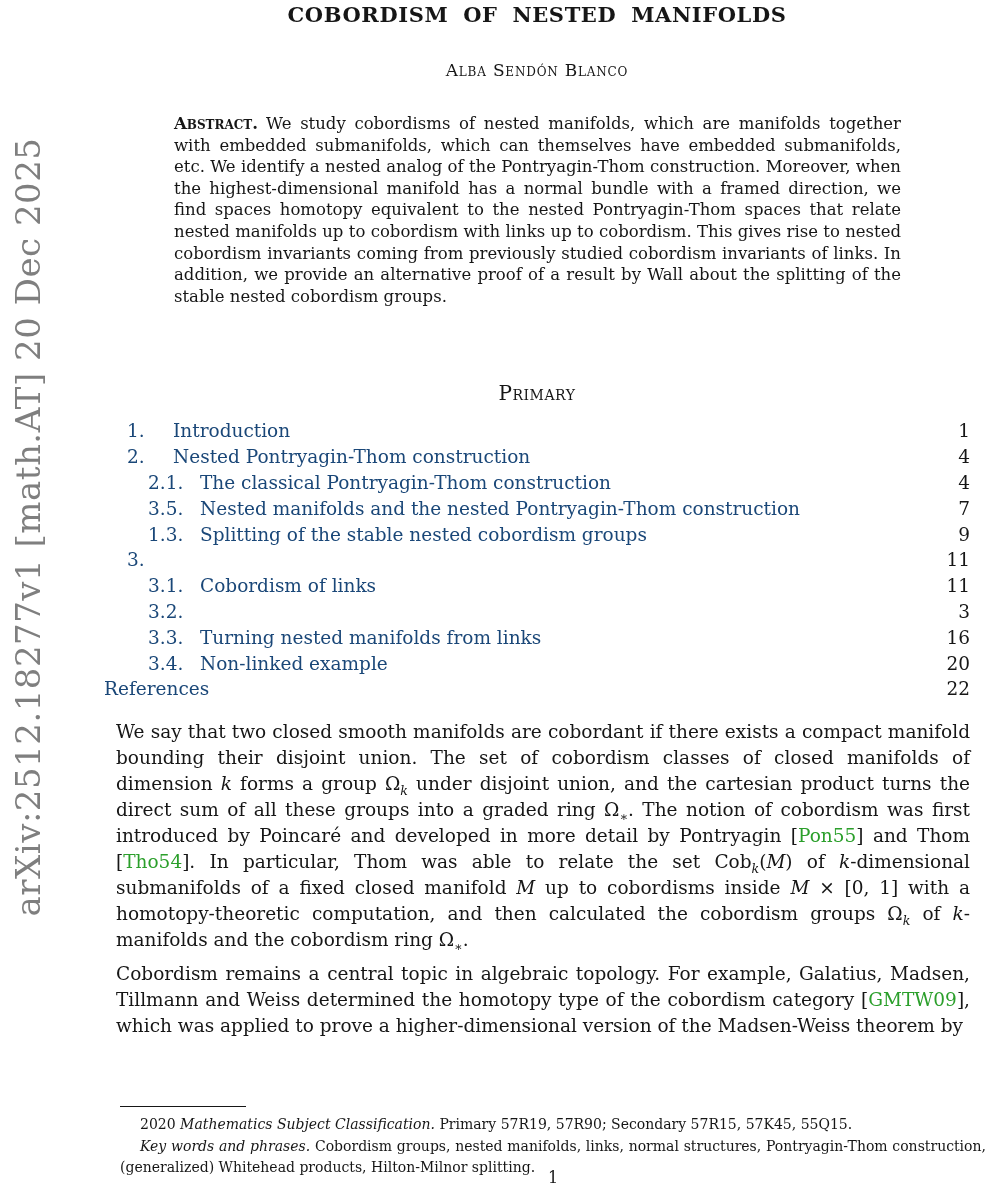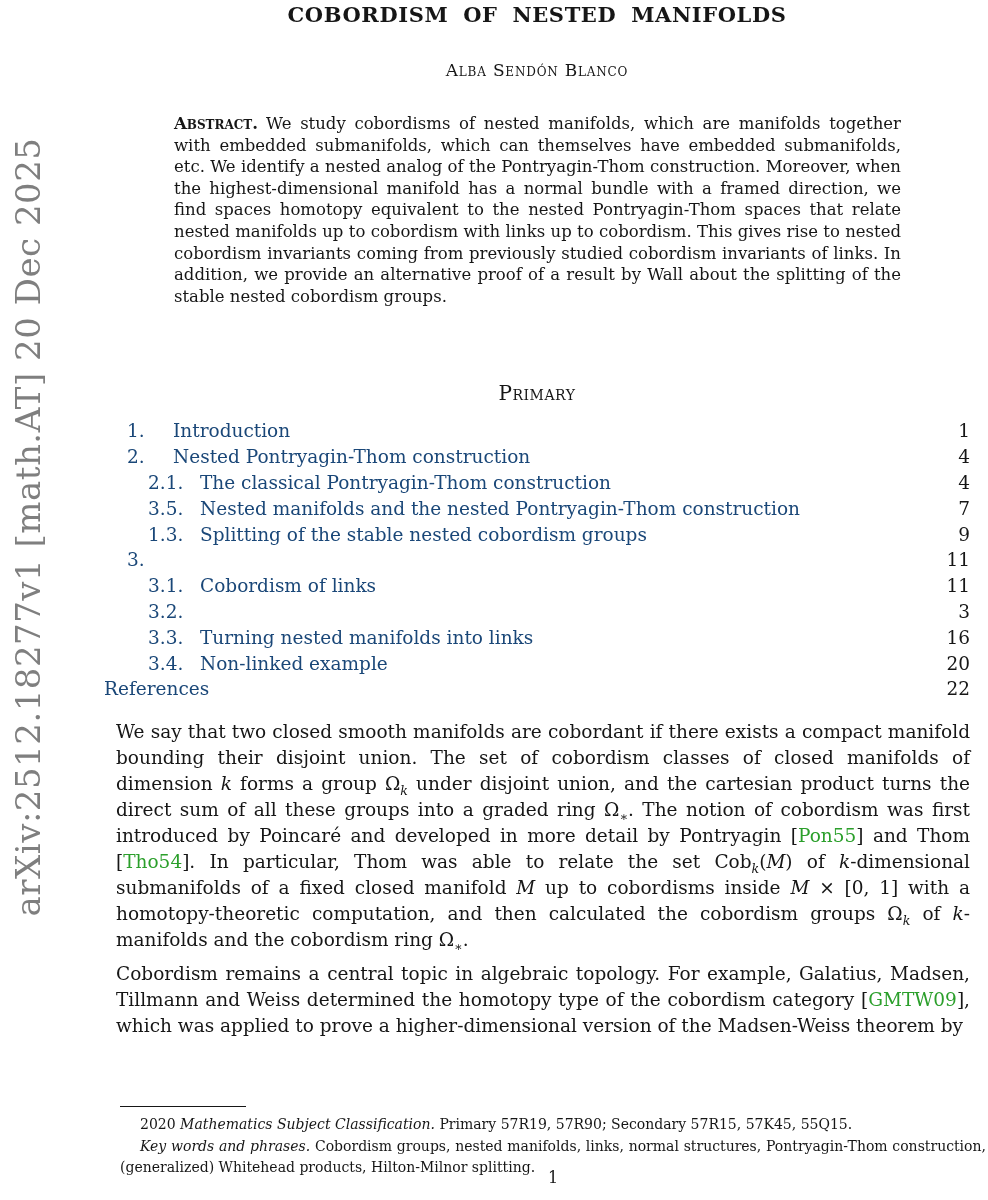--- a/index.html
+++ b/index.html
@@ -181,21 +181,21 @@
           <span class="toc-fill"></span>
           <span class="toc-page">11</span>
         </div>
         <div class="toc-row lvl-sub">
           <span class="toc-num">3.2.</span>
           <span class="toc-fill"></span>
           <span class="toc-page">3</span>
         </div>
         <div class="toc-row lvl-sub">
           <span class="toc-num">3.3.</span>
-          <span class="toc-title">Turning nested manifolds into links</span>
+          <span class="toc-title">Turning nested manifolds from links</span>
           <span class="toc-fill"></span>
           <span class="toc-page">16</span>
         </div>
         <div class="toc-row lvl-sub">
           <span class="toc-num">3.4.</span>
           <span class="toc-title">Non-linked example</span>
           <span class="toc-fill"></span>
           <span class="toc-page">20</span>
         </div>
         <div class="toc-row lvl-top">

